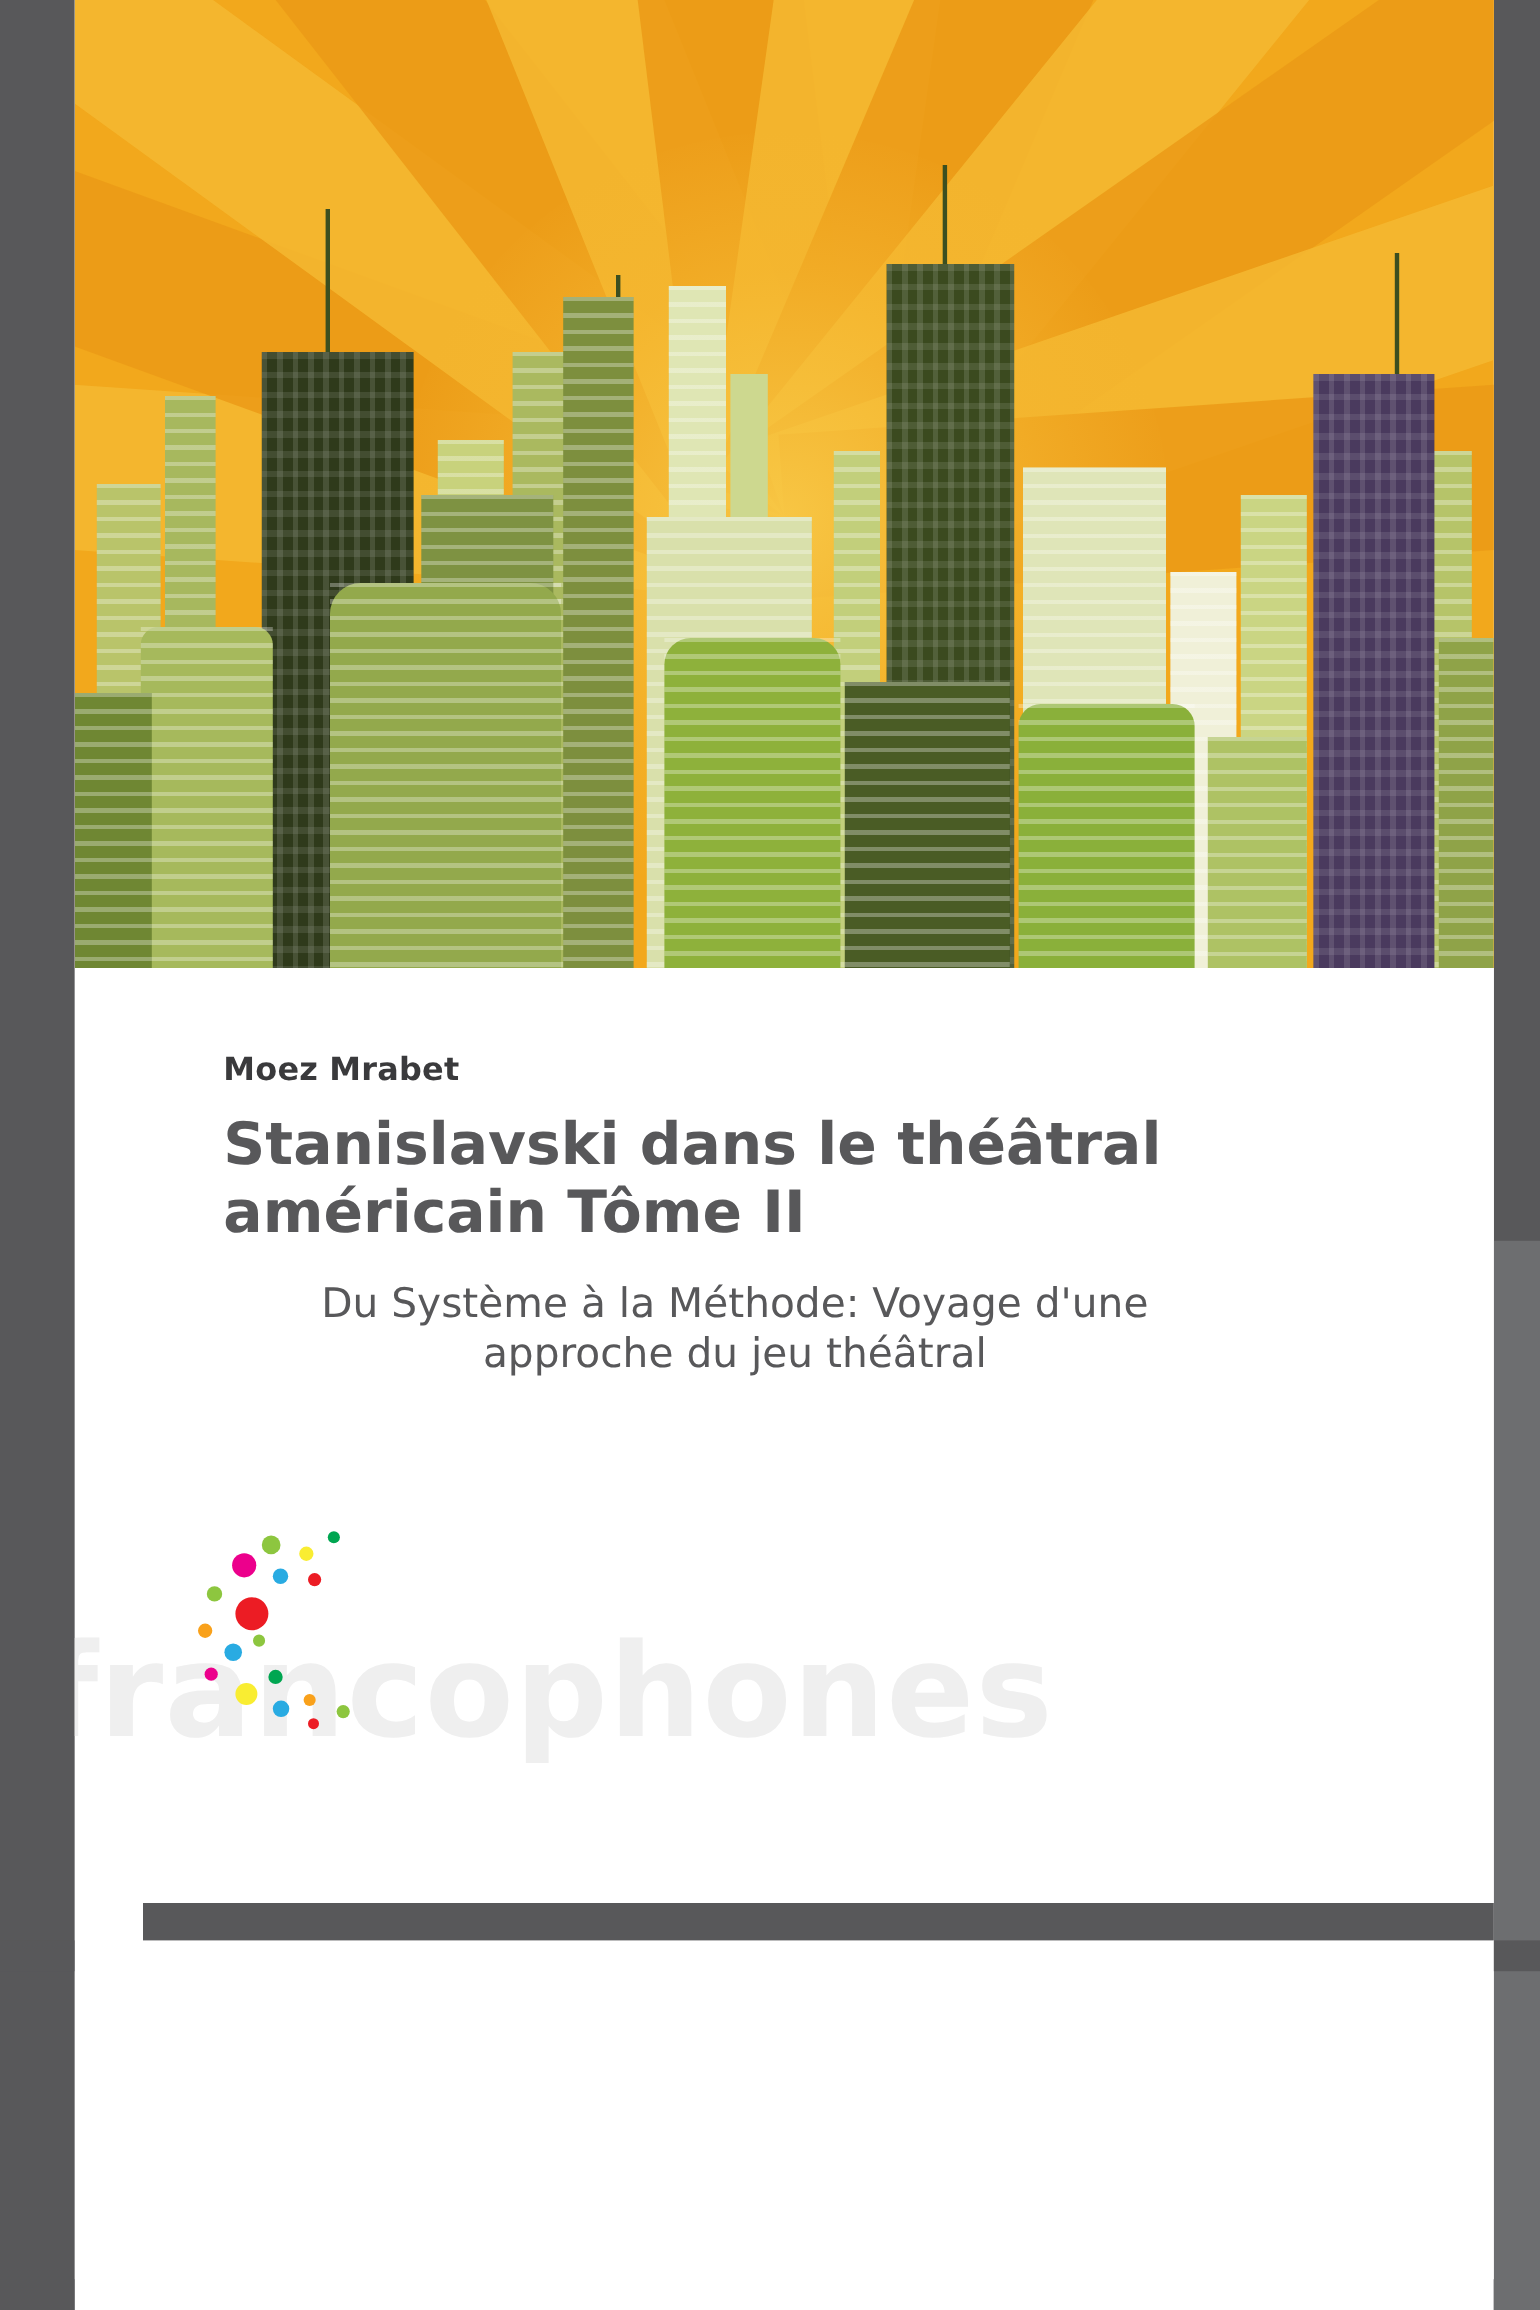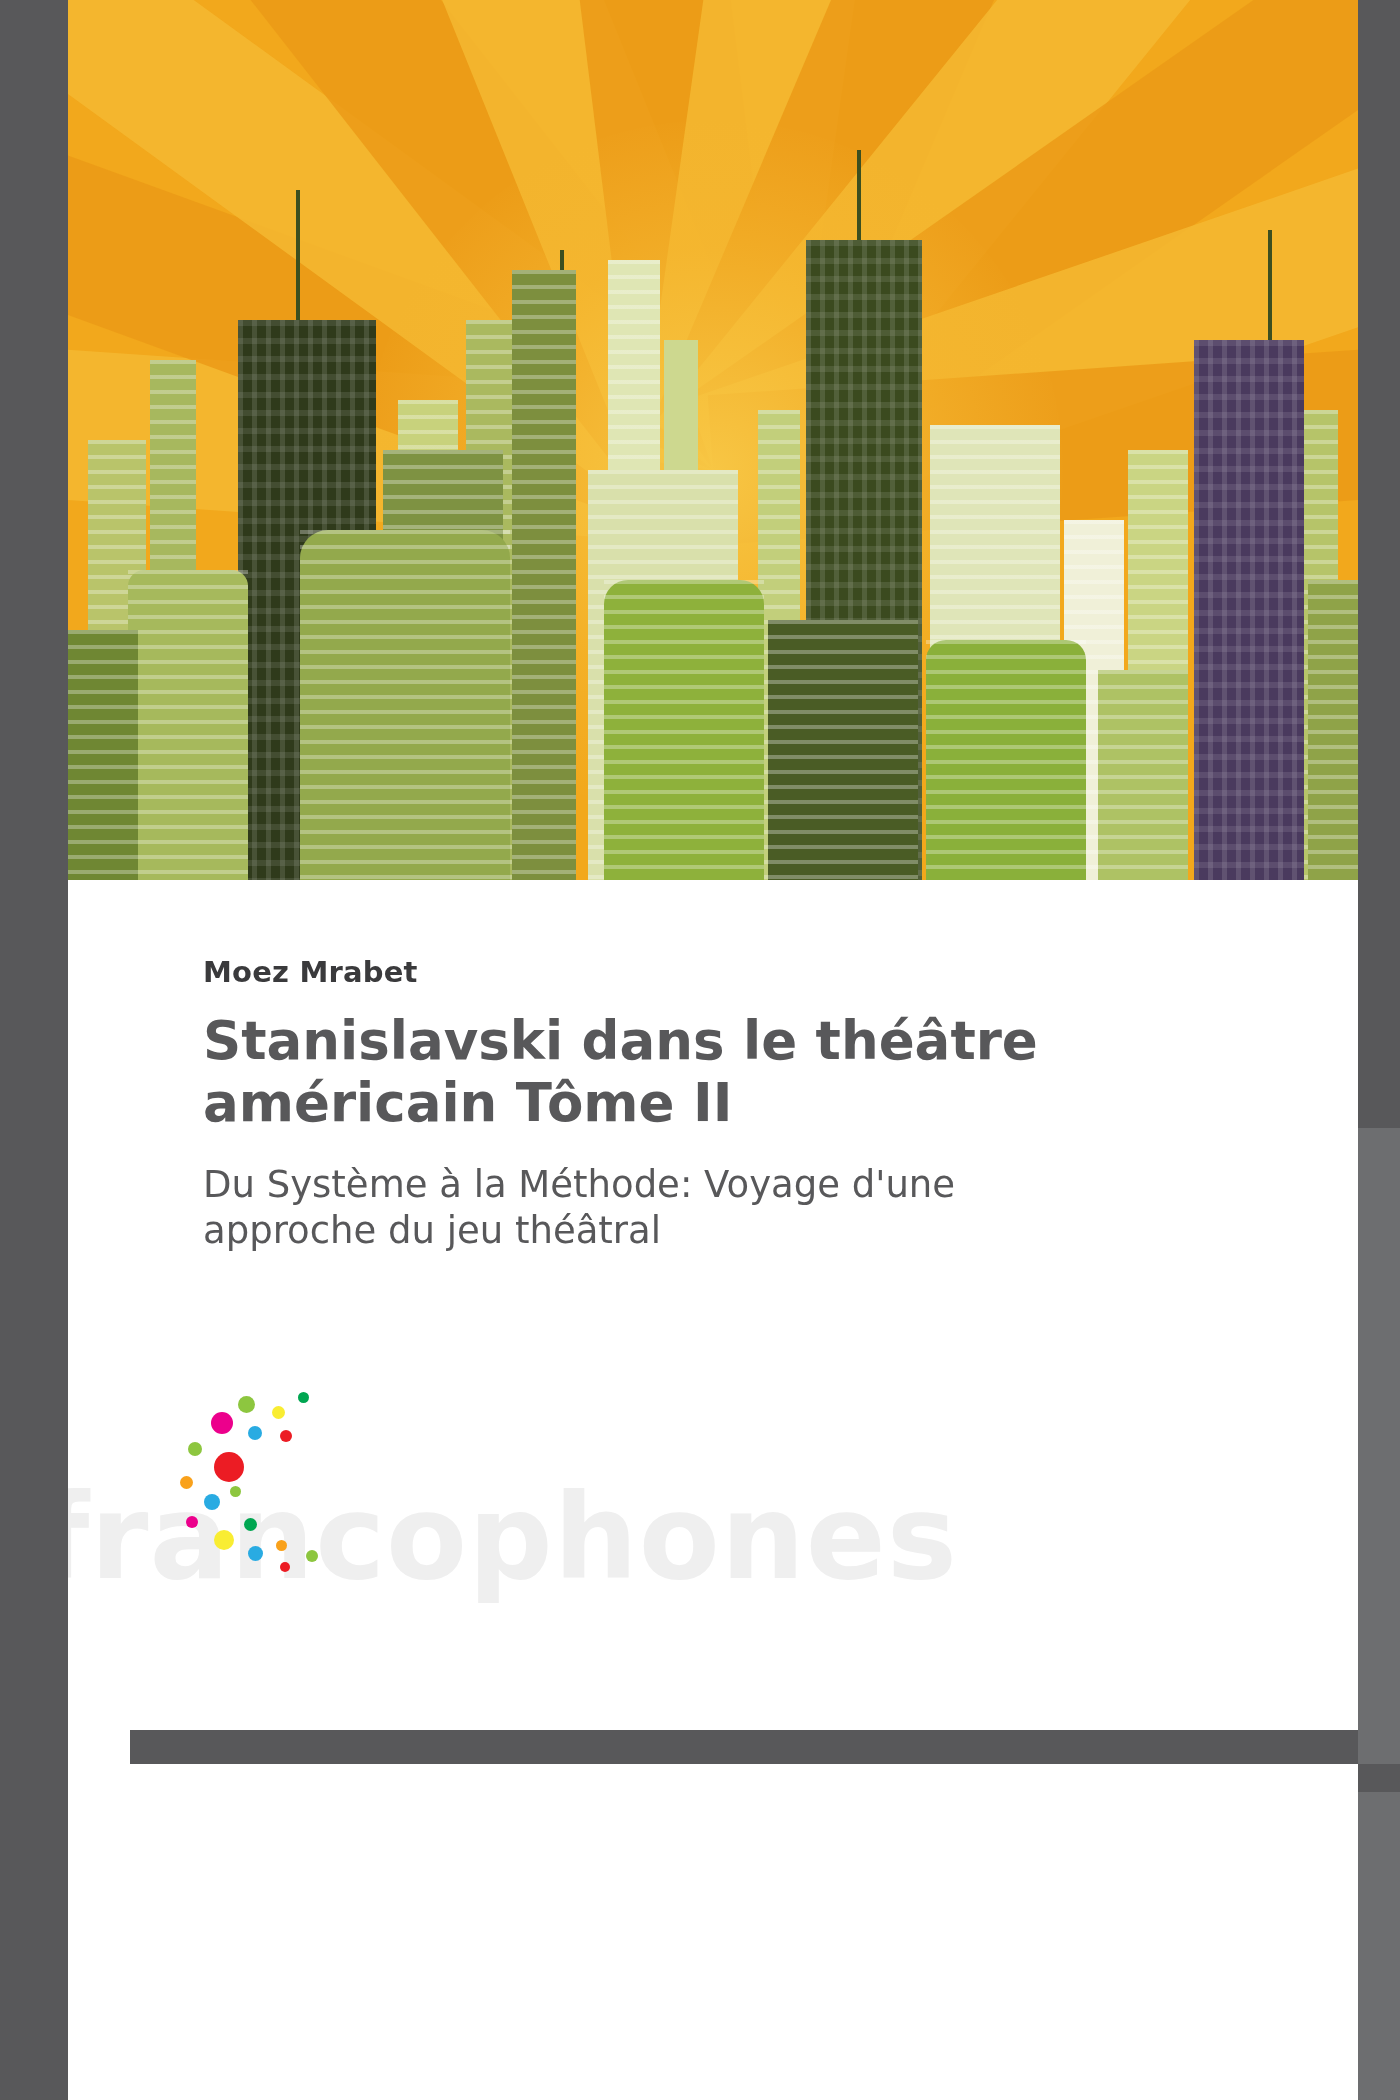--- a/index.html
+++ b/index.html
@@ -168,20 +168,21 @@
     color: #58585a;
   }
   .subtitle {
     position: absolute;
     left: 135px;
     top: 282px;
     width: 930px;
     font-size: 37px;
     line-height: 1.25;
     color: #58585a;
+    text-align: center;
   }
 
   
   .watermark {
     position: absolute;
     color: #efefef;
     font-size: 118px;
     font-weight: bold;
     letter-spacing: 1px;
     white-space: nowrap;
@@ -326,21 +327,21 @@
             <div class="win-h"></div>
           </div>
         <div class="bld" style="left:1240px; width:50px; height:300px; background:#8fa348;">
             <div class="win-h"></div>
           </div>
       </div>
     </div>
 
     <div class="textblock">
       <div class="author">Moez Mrabet</div>
-      <div class="title">Stanislavski dans le théâtre américain Tôme II</div>
+      <div class="title">Stanislavski dans le théâtral américain Tôme II</div>
       <div class="subtitle">Du Système à la Méthode: Voyage d'une approche du jeu théâtral</div>
     </div>
 
     <div class="watermark wm3">francophones</div>
 
     <div class="logo">
       <div class="dot" style="left:62px; top:6px;   width:17px; height:17px; background:#8dc63f;"></div>
       <div class="dot" style="left:96px; top:16px;  width:13px; height:13px; background:#f9ed32;"></div>
       <div class="dot" style="left:122px;top:2px;   width:11px; height:11px; background:#00a651;"></div>
       <div class="dot" style="left:35px; top:22px;  width:22px; height:22px; background:#ec008c;"></div>

